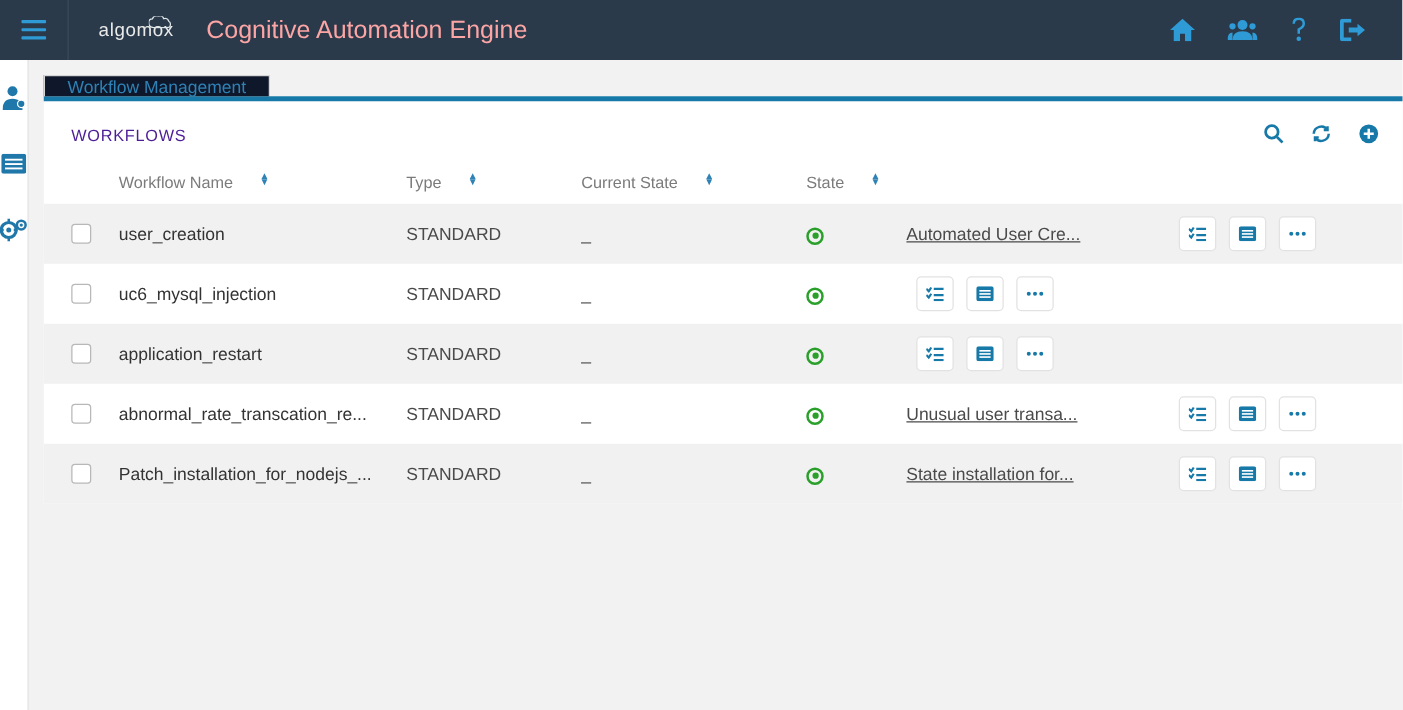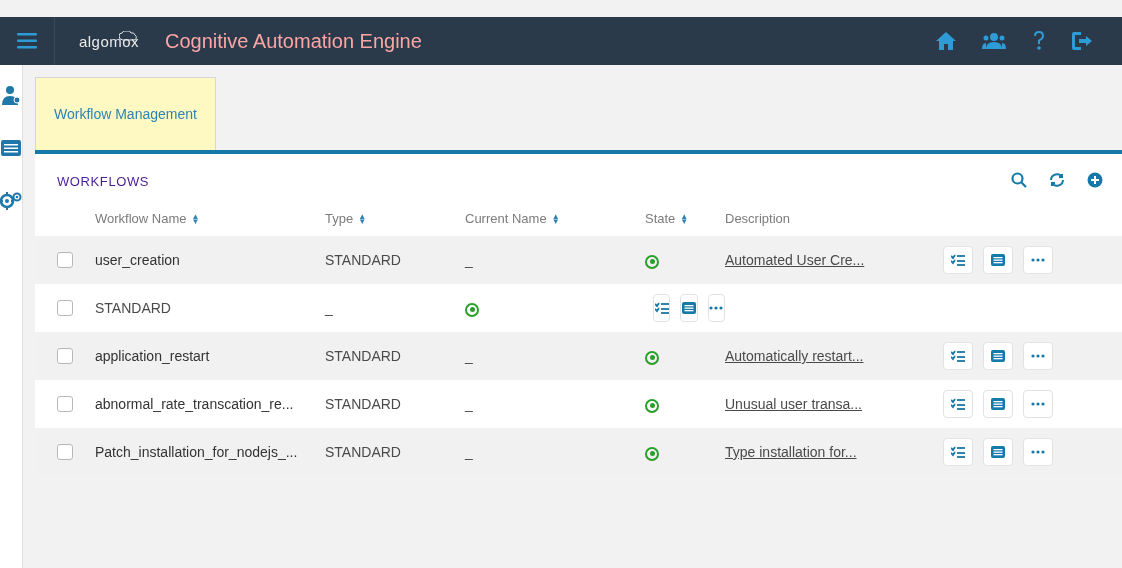--- a/index.html
+++ b/index.html
@@ -11,21 +11,20 @@
     overflow: hidden;
     font-size: 14px;
     color: #4a4a4a;
   }
   .topbar {
     height: 48px;
     background: #2b3a4b;
     display: flex;
     align-items: center;
     color: #fff;
-    margin-top: 17px;
   }
   .menu-toggle {
     width: 55px;
     height: 48px;
     display: flex;
     align-items: center;
     justify-content: center;
     cursor: pointer;
     border-right: 1px solid #3a4a5c;
   }
@@ -85,24 +84,24 @@
     cursor: pointer;
   }
   .main {
     flex: 1;
     padding: 12px 0 0 12px;
   }
   .tab-strip {
     display: flex;
   }
   .tab {
-    background: #fef9c3;
+    background: #0f172a;
     border: 1px solid #d6d6d6;
     border-bottom: none;
-    padding: 28px 18px;
+    padding: 0 18px;
     font-size: 14px;
     color: #2e82b5;
     cursor: pointer;
   }
   .panel {
     background: #fff;
     border-top: 4px solid #1779a8;
     padding: 0;
     margin-right:0;
   }
@@ -129,21 +128,21 @@
   .thead, .trow {
     display: grid;
     grid-template-columns: 60px 230px 140px 180px 80px 210px 190px;
     align-items: center;
   }
   .thead {
     color: #7b7b7b;
     font-size: 13px;
     padding: 10px 0;
   }
-  .th { display:flex; align-items:center; gap:5px; }
+  .th { display:flex; gap:21px; }
   .th .sort { color:#2e82b5; display:inline-flex; flex-direction:column; line-height:5px; font-size:8px;}
   .trow {
     padding: 10px 0;
     font-size: 14px;
     color: #4a4a4a;
   }
   .trow.alt { background: #f1f1f1; }
   .cb-cell { display:flex; justify-content:center; }
   .cb {
     width:16px; height:16px; border:1.5px solid #b8b8b8; border-radius:3px; background:#fff; cursor:pointer;
@@ -276,29 +275,26 @@
           <div></div>
           <div class="th">
               <span>Workflow Name</span>
               <span class="sort">▲<br>▼</span>
             </div>
           <div class="th">
               <span>Type</span>
               <span class="sort">▲<br>▼</span>
             </div>
           <div class="th">
-              <span>Current Name</span>
+              <span>Current State</span>
               <span class="sort">▲<br>▼</span>
             </div>
           <div class="th">
               <span>State</span>
               <span class="sort">▲<br>▼</span>
-            </div>
-          <div class="th">
-              <span>Description</span>
             </div>
           <div></div>
         </div>
         <div id="tbody">
             <div class="trow alt">
               <div class="cb-cell">
                 <div class="cb"></div>
               </div>
               <div class="name-cell">user_creation</div>
               <div>STANDARD</div>
@@ -329,20 +325,21 @@
                     <circle cx="7" cy="2" r="1.6"></circle>
                     <circle cx="12" cy="2" r="1.6"></circle>
                   </svg>
                 </div>
               </div>
             </div>
             <div class="trow">
               <div class="cb-cell">
                 <div class="cb"></div>
               </div>
+              <div class="name-cell">uc6_mysql_injection</div>
               <div>STANDARD</div>
               <div>_</div>
               <div><span class="status-dot"></span></div>
               <div class="row-actions">
                 <div class="row-btn">
                   <svg width="14" height="12" viewBox="0 0 14 12" fill="none" stroke="#1779a8" stroke-width="1.8">
                     <path d="M0 2 L2 4 L4 1"></path>
                     <line x1="6" y1="2" x2="14" y2="2"></line>
                     <path d="M0 7 L2 9 L4 6"></path>
                     <line x1="6" y1="7" x2="14" y2="7"></line>
@@ -367,21 +364,20 @@
               </div>
             </div>
             <div class="trow alt">
               <div class="cb-cell">
                 <div class="cb"></div>
               </div>
               <div class="name-cell">application_restart</div>
               <div>STANDARD</div>
               <div>_</div>
               <div><span class="status-dot"></span></div>
-              <div class="desc-cell">Automatically restart...</div>
               <div class="row-actions">
                 <div class="row-btn">
                   <svg width="14" height="12" viewBox="0 0 14 12" fill="none" stroke="#1779a8" stroke-width="1.8">
                     <path d="M0 2 L2 4 L4 1"></path>
                     <line x1="6" y1="2" x2="14" y2="2"></line>
                     <path d="M0 7 L2 9 L4 6"></path>
                     <line x1="6" y1="7" x2="14" y2="7"></line>
                     <line x1="6" y1="11" x2="14" y2="11"></line>
                   </svg>
                 </div>
@@ -439,21 +435,21 @@
               </div>
             </div>
             <div class="trow alt">
               <div class="cb-cell">
                 <div class="cb"></div>
               </div>
               <div class="name-cell">Patch_installation_for_nodejs_...</div>
               <div>STANDARD</div>
               <div>_</div>
               <div><span class="status-dot"></span></div>
-              <div class="desc-cell">Type installation for...</div>
+              <div class="desc-cell">State installation for...</div>
               <div class="row-actions">
                 <div class="row-btn">
                   <svg width="14" height="12" viewBox="0 0 14 12" fill="none" stroke="#1779a8" stroke-width="1.8">
                     <path d="M0 2 L2 4 L4 1"></path>
                     <line x1="6" y1="2" x2="14" y2="2"></line>
                     <path d="M0 7 L2 9 L4 6"></path>
                     <line x1="6" y1="7" x2="14" y2="7"></line>
                     <line x1="6" y1="11" x2="14" y2="11"></line>
                   </svg>
                 </div>

